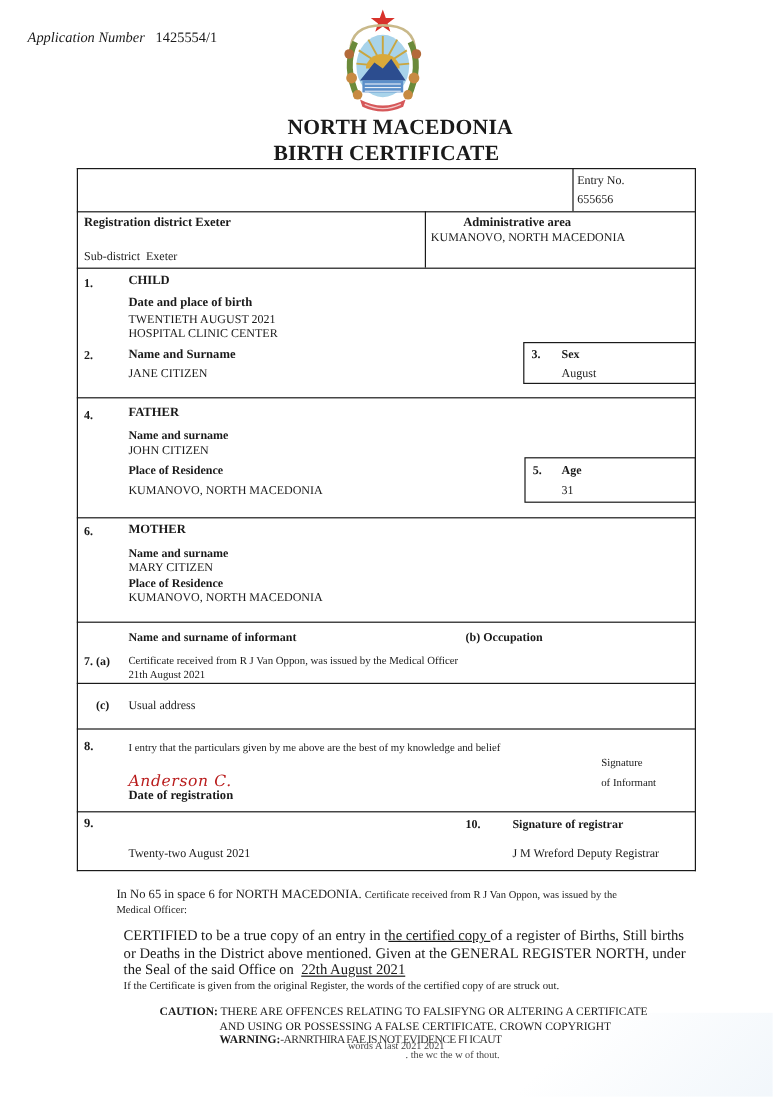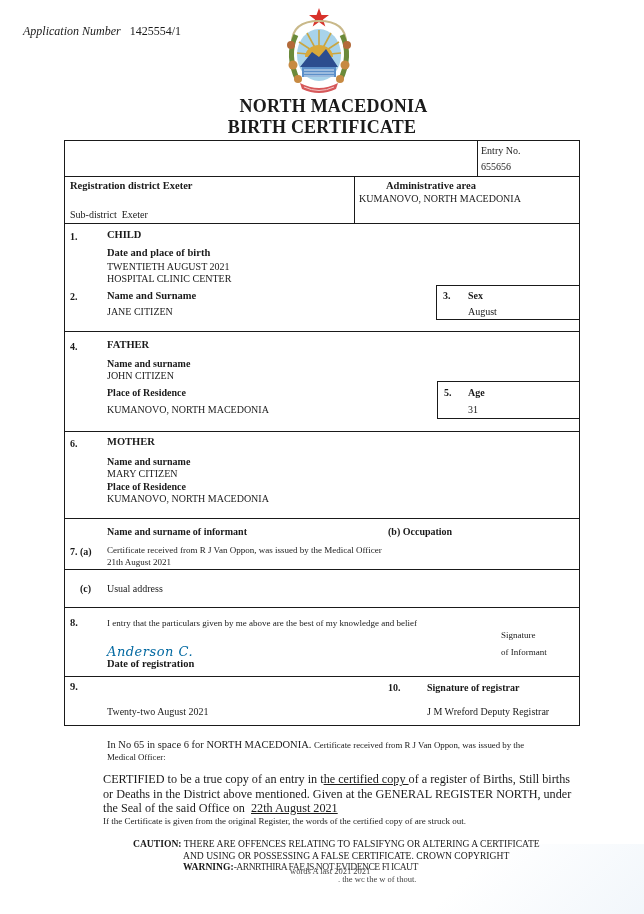--- a/index.html
+++ b/index.html
@@ -19,23 +19,23 @@
     .box { position: absolute; border: 1px solid #1a1a1a; }
 
     .hl { position: absolute; background: #1a1a1a; height: 1px; }
     .vl { position: absolute; background: #1a1a1a; width: 1px; }
 
     .t { position: absolute; white-space: nowrap; font-size: 10px; }
     .b { font-weight: bold; }
     .md { font-size: 10.5px; }
     .sm { font-size: 9px; }
 
-    .sig-script { position: absolute; left: 107px; top: 644px; font-family: "DejaVu Serif", serif; font-style: italic; font-size: 13px; color: #0369a1; letter-spacing: 0.5px; }
-
-    .footer1 { position: absolute; left: 107px; top: 739px; font-size: 10px; width: 470px; line-height: 12px; }
+    .sig-script { position: absolute; left: 107px; top: 644px; font-family: "DejaVu Serif", serif; font-style: italic; font-size: 13px; color: #b91c1c; letter-spacing: 0.5px; }
+
+    .footer1 { position: absolute; left: 97px; top: 739px; font-size: 10px; width: 470px; line-height: 12px; }
     .footer1 .big { font-size: 10.5px; }
     .footer1 .smtxt { font-size: 8.8px; }
 
     .cert { position: absolute; left: 103px; top: 772px; width: 480px; font-size: 12.2px; line-height: 14.5px; }
     .cert u { text-decoration: underline; }
     .cert-note { position: absolute; left: 103px; top: 816px; font-size: 9px; white-space: nowrap; }
 
     .caution { position: absolute; left: 133px; top: 838px; font-size: 9.6px; line-height: 11.5px; white-space: nowrap; }
     .caution .c-lbl { font-weight: bold; }
     .caution .l2 { position: absolute; left: 50px; top: 12px; }

